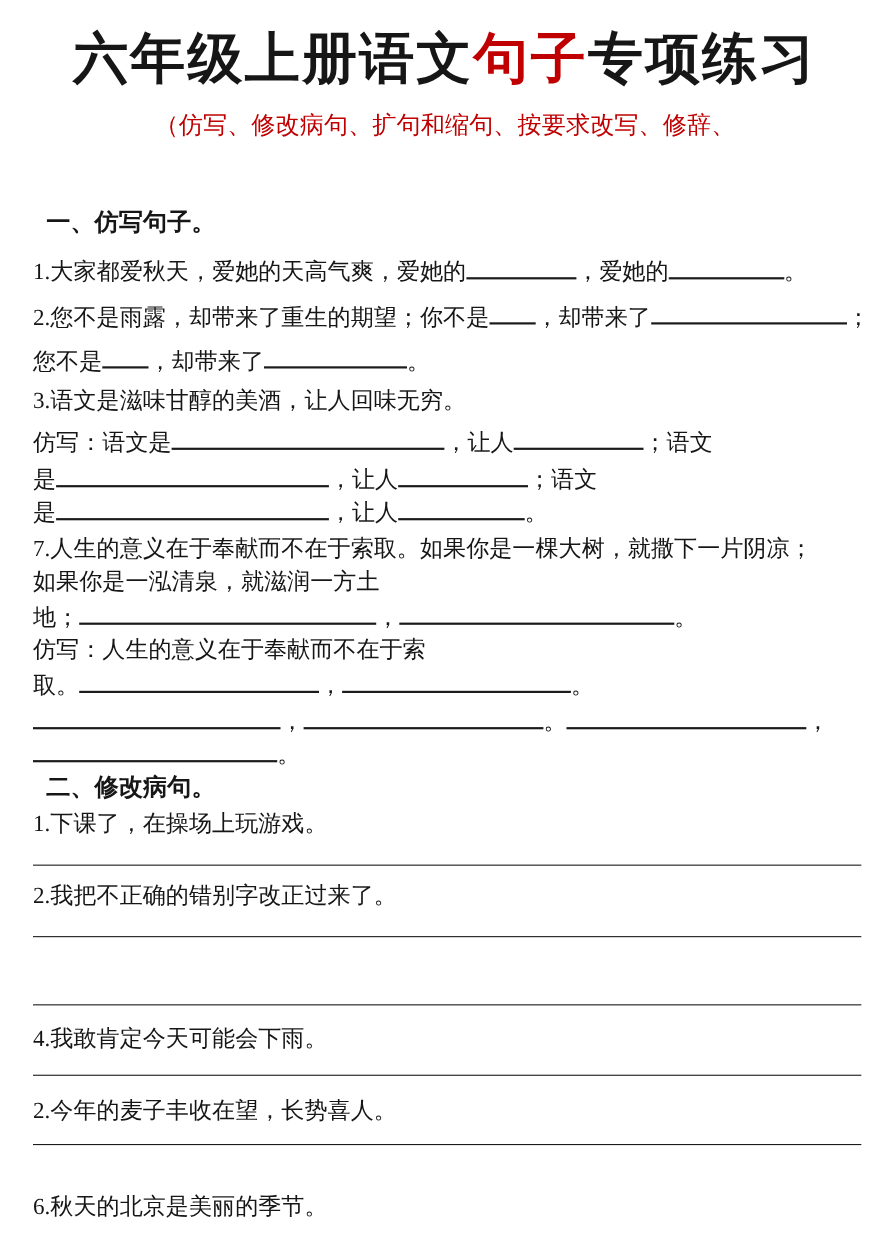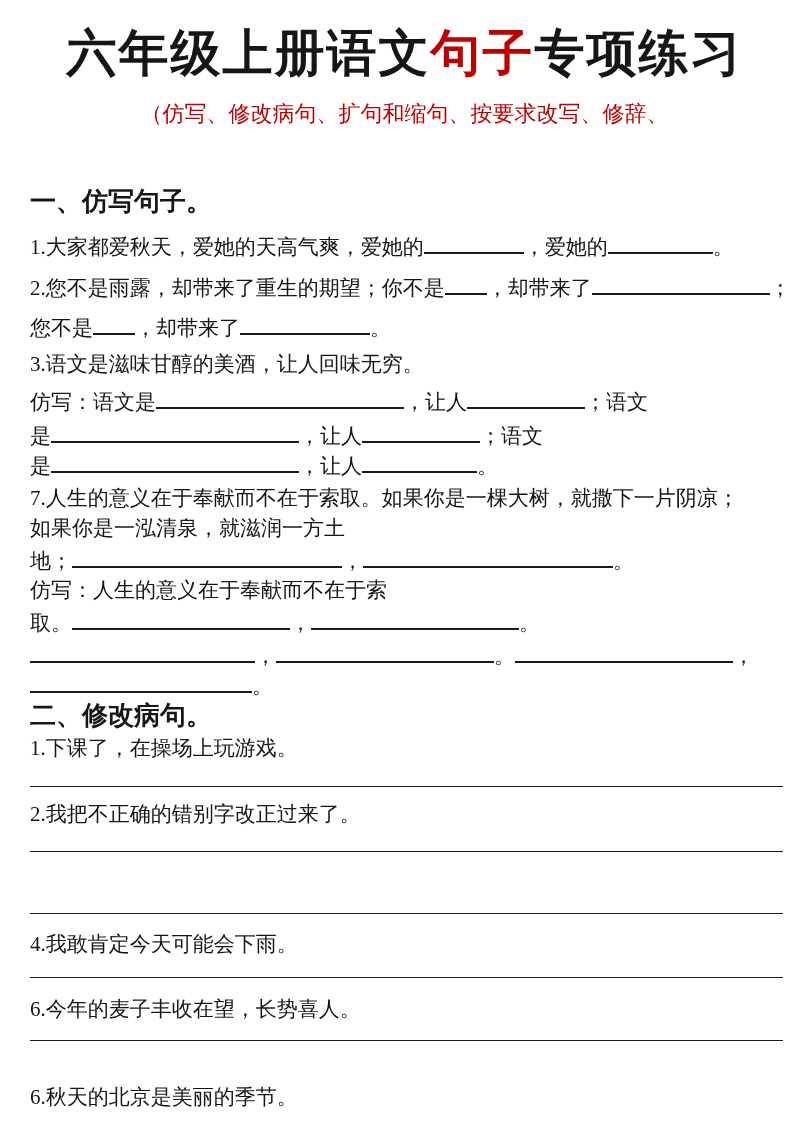--- a/index.html
+++ b/index.html
@@ -30,21 +30,21 @@
     font-size:22px;font-weight:400;
     color:var(--accent);white-space:nowrap;
   }
   .sub1{top:99px;}
   .sub2{top:131px;}
   .line{
     position:absolute;left:30px;right:26px;
     font-size:21px;line-height:27px;
     white-space:nowrap;color:var(--ink);
   }
-  .heading{font-weight:700;font-size:26px;}
+  .heading{font-weight:700;font-size:22px;margin-left:12px;}
   .blank{
     display:inline-block;
     border-bottom:2px solid #1b1b1b;
     height:1em;
   }
   .answer-line{
     position:absolute;left:30px;right:26px;
     border-top:1.6px solid #1b1b1b;
     height:0;
   }
@@ -81,18 +81,18 @@
   <div class="answer-line" style="top:786px"></div>
 
   <div class="line" style="top:801px">2.我把不正确的错别字改正过来了。</div>
   <div class="answer-line" style="top:851px"></div>
 
   <div class="answer-line" style="top:913px"></div>
 
   <div class="line" style="top:931px">4.我敢肯定今天可能会下雨。</div>
   <div class="answer-line" style="top:977px"></div>
 
-  <div class="line" style="top:996px">6.今年的麦子丰收在望，长势喜人。</div>
+  <div class="line" style="top:996px">2.今年的麦子丰收在望，长势喜人。</div>
   <div class="answer-line" style="top:1040px"></div>
 
   <div class="line" style="top:1084px">6.秋天的北京是美丽的季节。</div>
 
 </div>
 
 </body></html>

